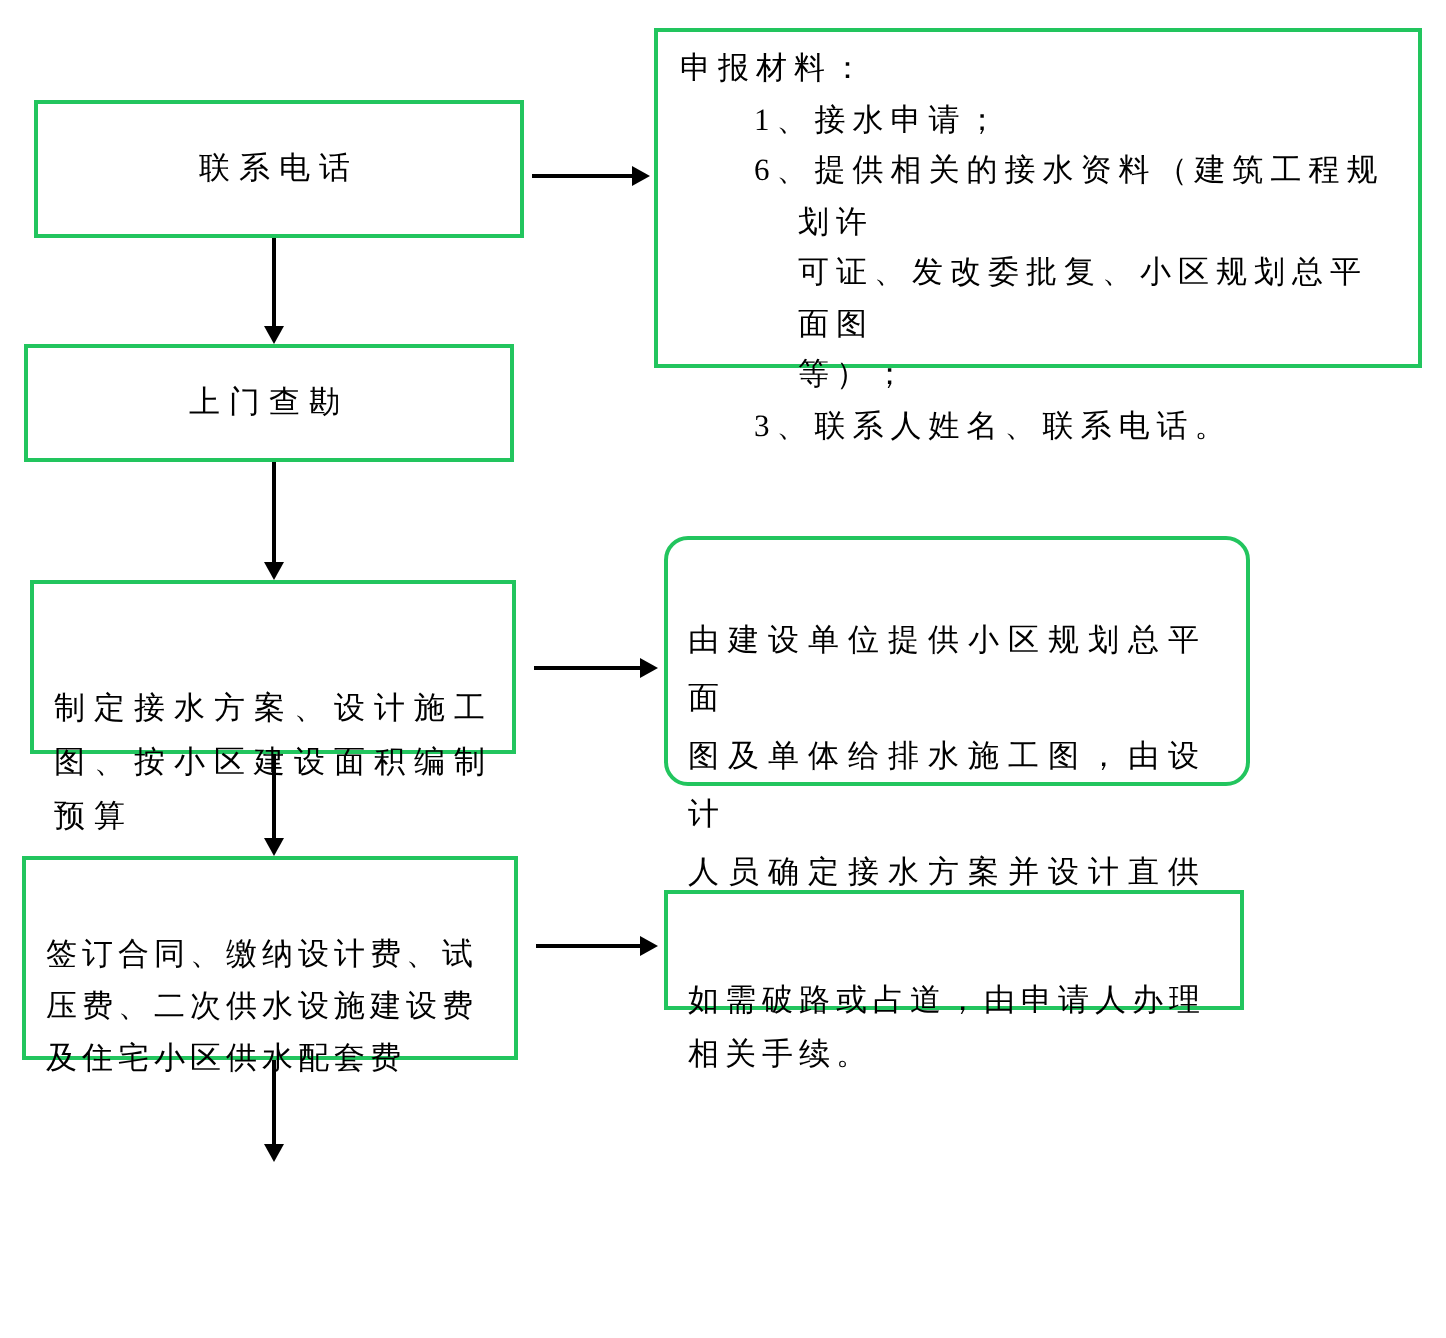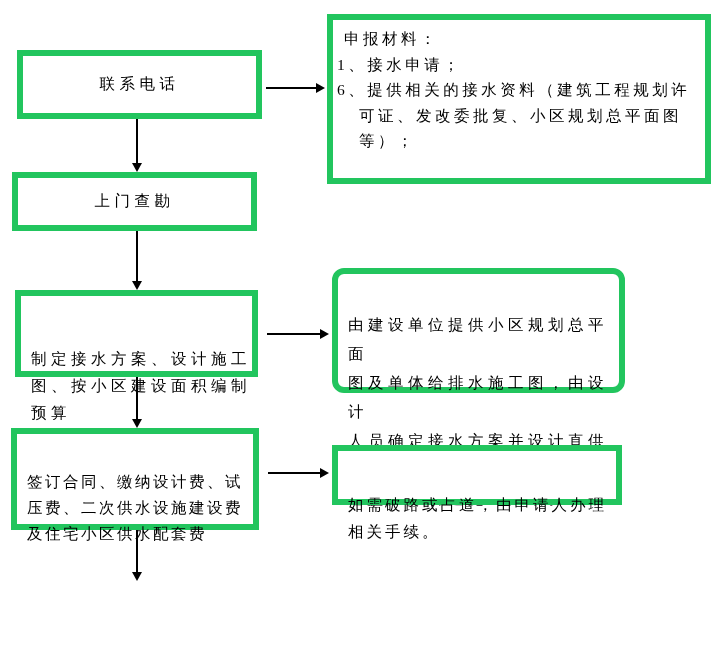--- a/index.html
+++ b/index.html
@@ -10,21 +10,21 @@
   }
   .canvas {
     position: relative;
     width: 723px;
     height: 669px;
     background: #ffffff;
     overflow: hidden;
   }
   .box {
     position: absolute;
-    border: 6px solid #22c55e;
+    border: 2px solid #22c55e;
     background: #ffffff;
     font-size: 15.5px;
     letter-spacing: 4.5px;
     color: #000000;
   }
   .box.center {
     display: flex;
     align-items: center;
     justify-content: center;
   }
@@ -44,20 +44,21 @@
                  padding: 6px 8px 0 4px; line-height: 25.5px; letter-spacing: 3.5px; }
   .b-design    { left: 332px; top: 268px; width: 293px; height: 125px;
                  padding: 7px 0 0 10px; line-height: 29px; border-radius: 12px; }
   .b-road      { left: 332px; top: 445px; width: 290px; height: 60px;
                  padding: 13px 0 0 10px; line-height: 27px; letter-spacing: 3px; }
   .b-materials .heading { padding-left: 7px; }
   .b-materials .item {
     padding-left: 22px;
     text-indent: -22px;
     white-space: pre-line;
+    margin-left: 44px;
   }
   
   .varrow { position: absolute; width: 10px; }
   .varrow .shaft {
     position: absolute; left: 4px; top: 0; width: 2px; background: #000000;
   }
   .varrow .head {
     position: absolute; left: 0; width: 0; height: 0;
     border-left: 5px solid transparent;
     border-right: 5px solid transparent;
@@ -99,20 +100,21 @@
 及住宅小区供水配套费</span>
   </div>
 
 
   <div class="box b-materials">
     <div class="heading">申报材料：</div>
     <div class="item">1、接水申请；</div>
     <div class="item">6、提供相关的接水资料（建筑工程规划许
 可证、发改委批复、小区规划总平面图
 等）；</div>
+    <div class="item">3、联系人姓名、联系电话。</div>
   </div>
 
   <div class="box b-design multiline">
     <span>由建设单位提供小区规划总平面
 图及单体给排水施工图，由设计
 人员确定接水方案并设计直供管
 道及加压管道施工图纸。</span>
   </div>
 
   <div class="box b-road multiline">

